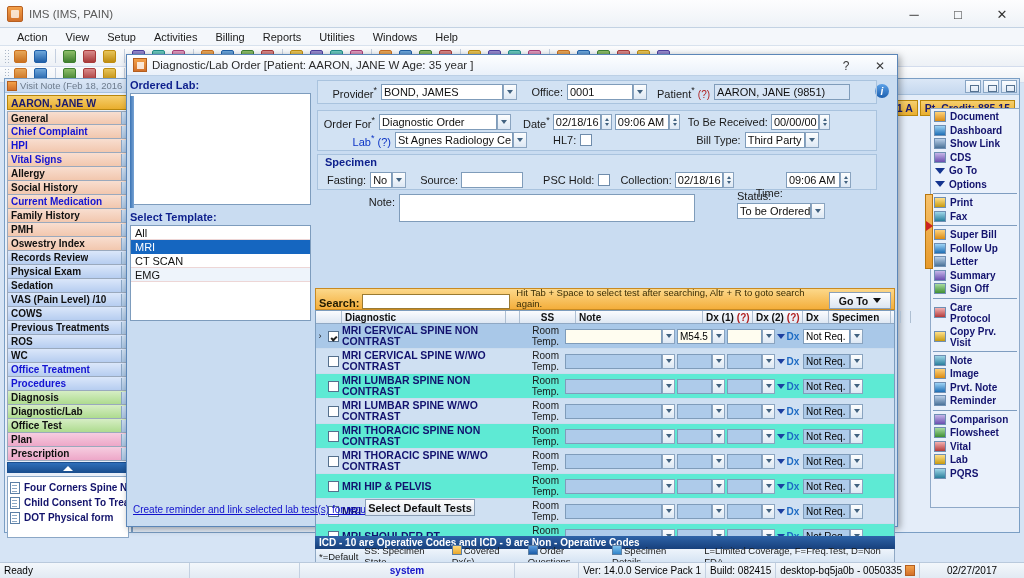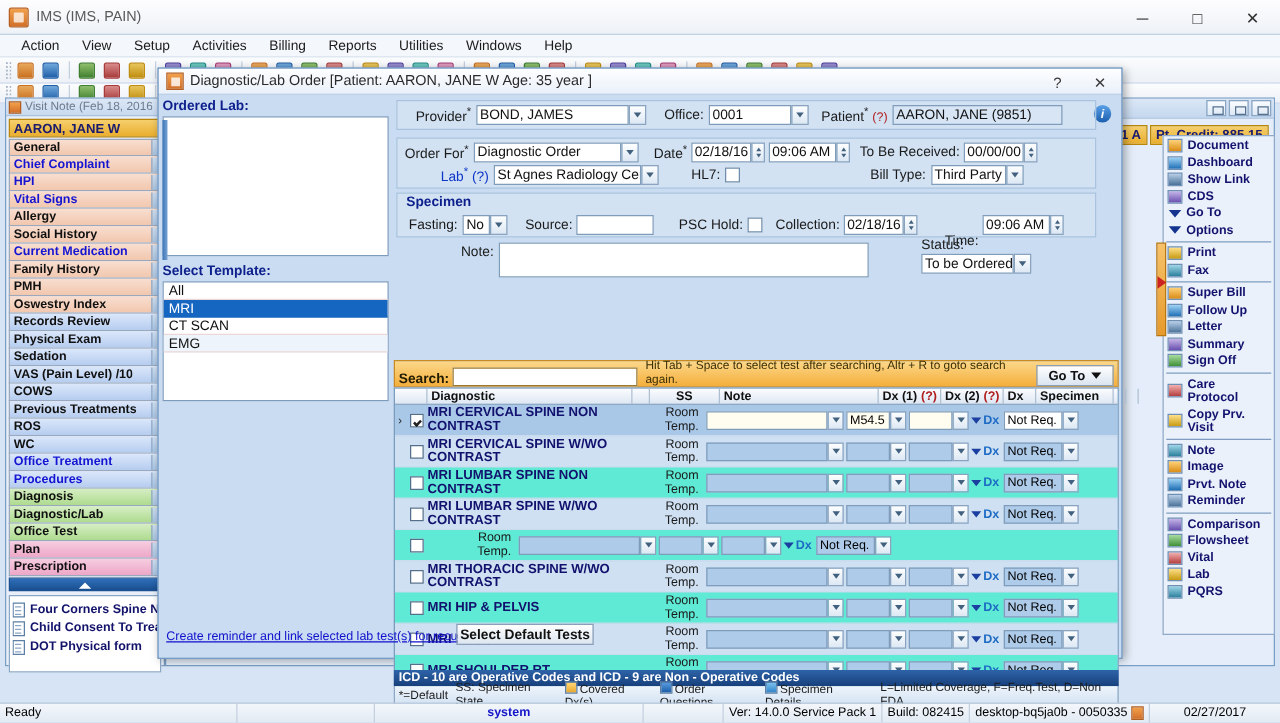--- a/index.html
+++ b/index.html
@@ -903,20 +903,21 @@
               <div class="c-spec">
                 <div class="f fblue">Not Req.</div>
                 <div class="dropS"></div>
               </div>
             </div>
             <div class="grow norm">
               <div class="c-arrow"></div>
               <div class="c-chk">
                 <span class="b"></span>
               </div>
+              <div class="c-name">MRI THORACIC SPINE NON CONTRAST</div>
               <div class="c-gap"></div>
               <div class="c-ss">Room Temp.</div>
               <div class="c-note">
                 <div class="f fblue"></div>
                 <div class="dropS"></div>
               </div>
               <div class="c-dx1">
                 <div class="f fblue"></div>
                 <div class="dropS"></div>
               </div>

